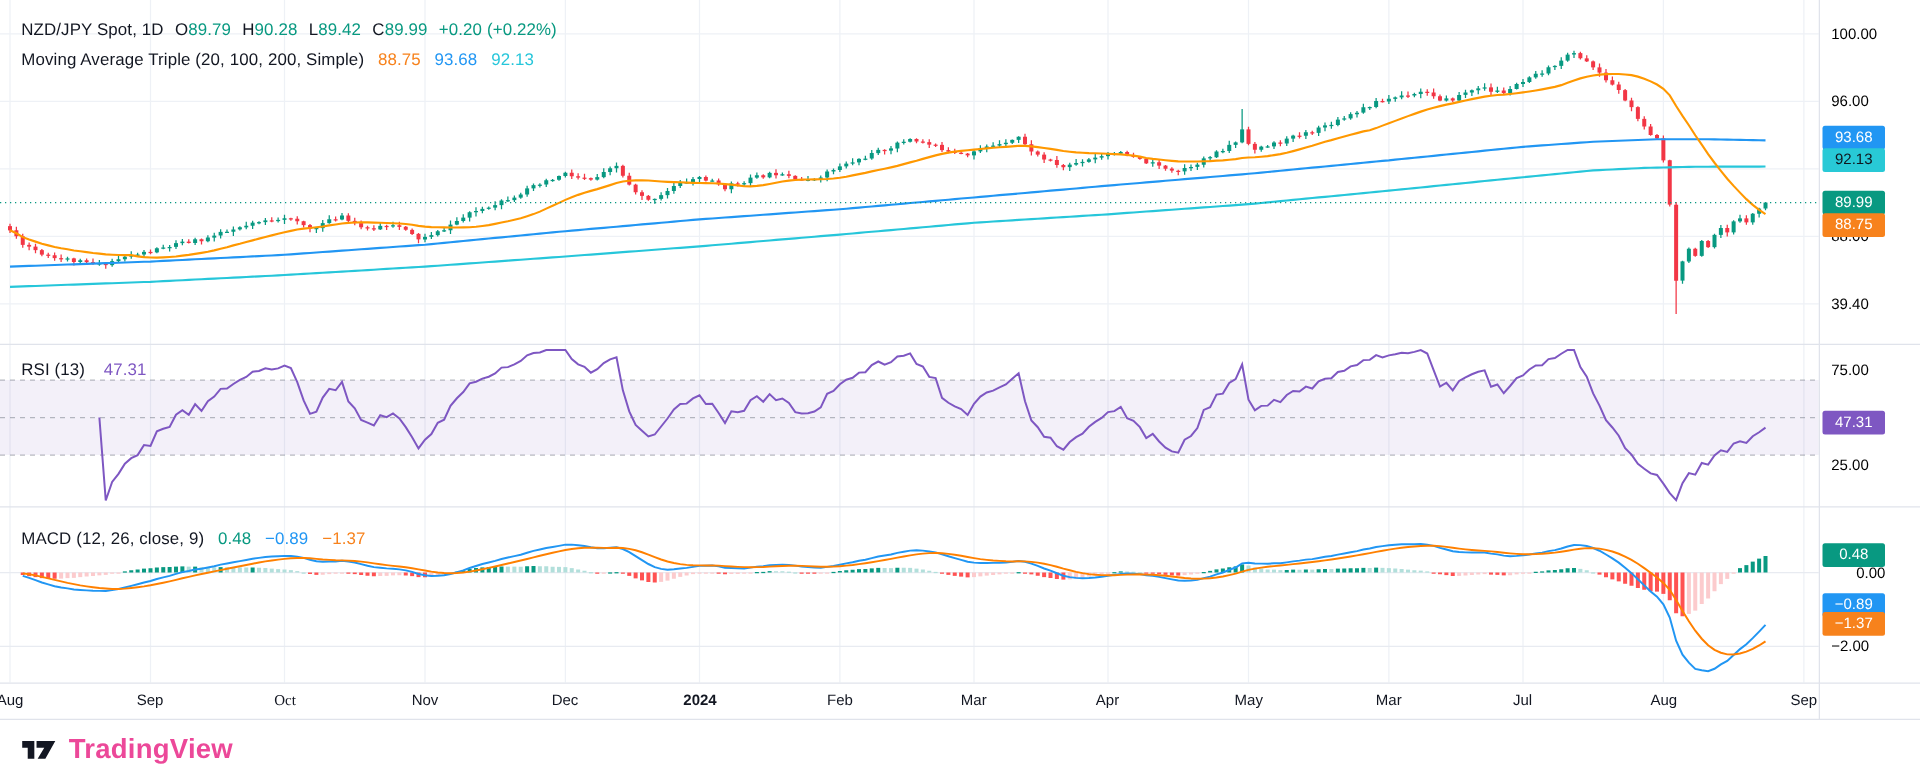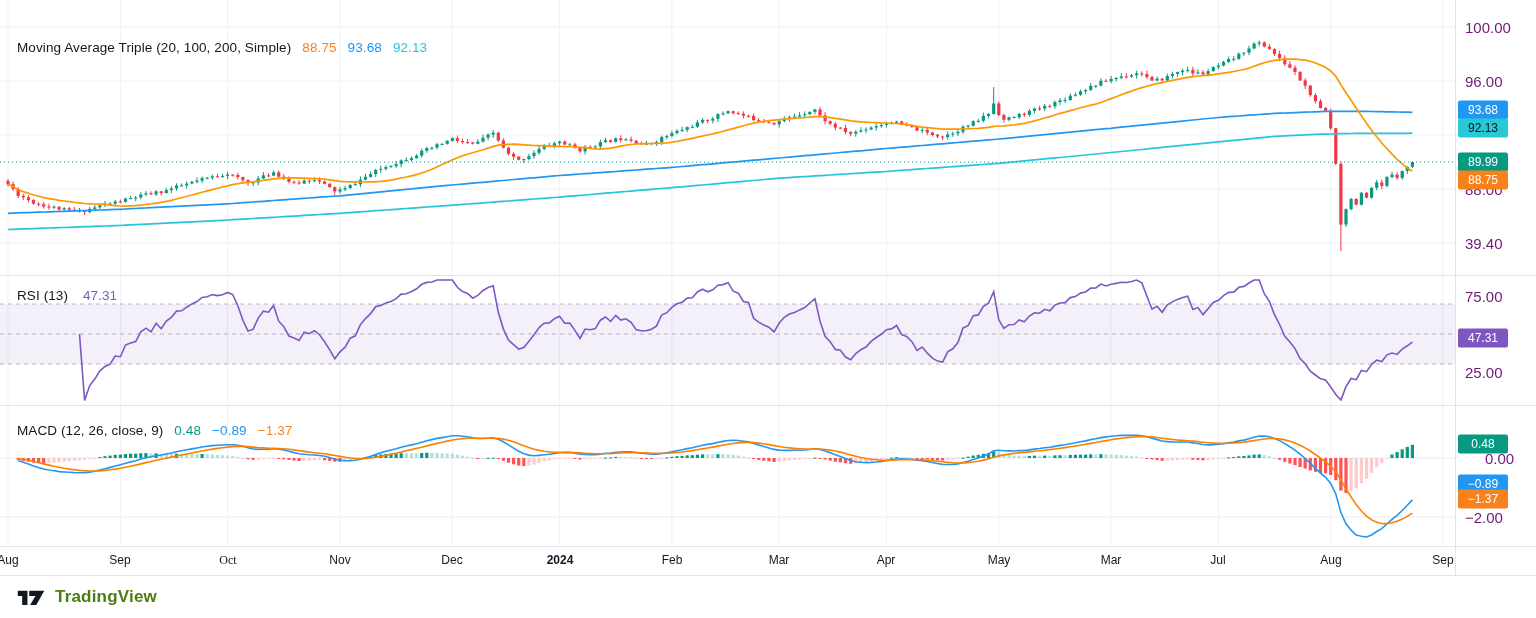--- a/index.html
+++ b/index.html
@@ -11,27 +11,27 @@
   .legend .t{color:#131722;}
   .legend .k{color:#131722;margin-left:9px;}
   .legend .v{color:#089981;}
   .legend .chg{color:#089981;margin-left:9px;}
   .legend .lv{margin-left:11px;font-size:13.5px;}
   .l1{left:17px;top:16px;}
   .l2{left:17px;top:40px;}
   .lrsi{left:17px;top:288px;}
   .lmacd{left:17px;top:423px;}
   #price-axis,#time-axis{position:absolute;left:0;top:0;width:1536px;height:618px;z-index:5;pointer-events:none;}
-  .axlbl{position:absolute;left:1465px;font-size:15px;color:#701a75;transform:translateY(-50%);text-align:center;}
+  .axlbl{position:absolute;left:1465px;font-size:12px;color:#000000;transform:translateY(-50%);text-align:center;}
   .badge{position:absolute;left:1458px;width:50px;height:19px;border-radius:2px;font-size:12px;
          text-align:center;line-height:19px;transform:translateY(-50%);z-index:6;}
   .tick{position:absolute;top:553px;font-size:12px;color:#131722;transform:translateX(-50%);}
   .tick.bold{font-weight:bold;}
   .brand{position:absolute;left:16px;top:586px;display:flex;align-items:center;gap:9px;z-index:6;}
-  .brand span{font-size:17px;font-weight:600;color:#4d7c0f;letter-spacing:.2px;}
+  .brand span{font-size:22px;font-weight:600;color:#ec4899;letter-spacing:.2px;}
 </style>
 </head>
 <body>
 
 <div class="stage">
   <svg id="chart-svg" width="1536" height="576">
       <line x1="8.0" y1="0" x2="8.0" y2="546" stroke="#EEF1F6" stroke-width="1"></line>
       <line x1="120.4" y1="0" x2="120.4" y2="546" stroke="#EEF1F6" stroke-width="1"></line>
       <line x1="227.6" y1="0" x2="227.6" y2="546" stroke="#EEF1F6" stroke-width="1"></line>
       <line x1="340.0" y1="0" x2="340.0" y2="546" stroke="#EEF1F6" stroke-width="1"></line>
@@ -615,20 +615,23 @@
       <rect x="1410.8" y="444.8" width="3.2" height="13.2" fill="#089981"></rect>
       <path d="M18.2 460.7L23.3 462.3L28.4 464.1L33.5 466.0L38.6 467.5L43.7 469.0L48.9 470.0L54.0 470.7L59.1 471.6L64.2 472.0L69.3 472.3L74.4 472.6L79.5 472.7L84.6 472.8L89.7 472.1L94.8 471.2L99.9 470.0L105.0 468.7L110.1 467.4L115.2 466.0L120.4 464.8L125.5 463.2L130.6 461.9L135.7 460.7L140.8 459.1L145.9 457.7L151.0 456.8L156.1 455.6L161.2 455.0L166.3 454.0L171.4 453.0L176.5 451.7L181.6 450.8L186.7 449.8L191.9 448.9L197.0 448.0L202.1 447.0L207.2 446.3L212.3 445.6L217.4 445.2L222.5 445.0L227.6 444.7L232.7 444.7L237.8 445.3L242.9 446.3L248.0 447.8L253.1 449.0L258.2 449.4L263.4 449.2L268.5 449.2L273.6 448.7L278.7 449.2L283.8 450.0L288.9 451.3L294.0 452.6L299.1 453.7L304.2 454.2L309.3 454.7L314.4 455.0L319.5 455.5L324.6 456.3L329.7 457.5L334.8 459.2L340.0 460.2L345.1 460.7L350.2 460.6L355.3 460.2L360.4 459.2L365.5 457.8L370.6 456.3L375.7 454.4L380.8 452.8L385.9 451.2L391.0 450.0L396.1 448.7L401.2 447.2L406.3 446.0L411.5 444.9L416.6 443.8L421.7 442.2L426.8 440.7L431.9 439.6L437.0 438.4L442.1 437.6L447.2 436.7L452.3 435.7L457.4 435.7L462.5 436.2L467.6 436.8L472.7 437.8L477.8 438.5L483.0 438.5L488.1 438.2L493.2 437.9L498.3 439.2L503.4 441.7L508.5 444.9L513.6 448.1L518.7 451.2L523.8 453.7L528.9 455.1L534.0 455.7L539.1 455.4L544.2 454.8L549.3 454.3L554.4 453.5L559.6 452.7L564.7 452.6L569.8 452.5L574.9 453.1L580.0 454.3L585.1 454.4L590.2 454.6L595.3 454.8L600.4 454.1L605.5 453.3L610.6 453.0L615.7 452.2L620.8 452.0L625.9 451.8L631.1 451.9L636.2 452.5L641.3 453.2L646.4 453.7L651.5 454.1L656.6 454.2L661.7 453.5L666.8 452.8L671.9 451.8L677.0 450.7L682.1 449.8L687.2 448.6L692.3 447.8L697.4 446.5L702.6 445.2L707.7 444.4L712.8 443.6L717.9 442.3L723.0 441.4L728.1 440.5L733.2 440.3L738.3 440.5L743.4 441.2L748.5 441.9L753.6 443.4L758.7 445.0L763.8 446.5L768.9 447.9L774.1 449.4L779.2 450.1L784.3 450.4L789.4 450.4L794.5 450.3L799.6 450.2L804.7 450.0L809.8 449.5L814.9 448.8L820.0 449.4L825.1 450.9L830.2 452.7L835.3 454.8L840.4 456.5L845.5 458.6L850.7 460.6L855.8 461.7L860.9 462.3L866.0 462.6L871.1 462.4L876.2 462.0L881.3 461.4L886.4 460.6L891.5 459.9L896.6 459.1L901.7 458.9L906.8 459.0L911.9 459.3L917.0 460.2L922.2 460.6L927.3 461.5L932.4 462.5L937.5 463.5L942.6 464.4L947.7 464.5L952.8 464.4L957.9 463.9L963.0 462.5L968.1 461.3L973.2 459.5L978.3 458.0L983.4 455.9L988.5 454.0L993.7 450.7L998.8 450.3L1003.9 450.8L1009.0 450.9L1014.1 451.0L1019.2 450.6L1024.3 450.6L1029.4 449.9L1034.5 449.1L1039.6 448.5L1044.7 447.7L1049.8 447.3L1054.9 446.4L1060.0 445.4L1065.1 444.8L1070.3 443.7L1075.4 442.8L1080.5 441.8L1085.6 440.9L1090.7 439.6L1095.8 438.8L1100.9 437.6L1106.0 436.9L1111.1 436.2L1116.2 435.8L1121.3 435.4L1126.4 435.4L1131.5 435.4L1136.6 435.3L1141.8 435.7L1146.9 436.7L1152.0 438.3L1157.1 439.6L1162.2 441.0L1167.3 441.6L1172.4 441.9L1177.5 442.0L1182.6 442.0L1187.7 442.0L1192.8 442.9L1197.9 443.5L1203.0 444.5L1208.1 444.9L1213.3 444.7L1218.4 444.3L1223.5 443.6L1228.6 442.7L1233.7 442.1L1238.8 440.9L1243.9 440.1L1249.0 438.8L1254.1 437.2L1259.2 436.0L1264.3 436.1L1269.4 436.8L1274.5 438.4L1279.6 440.6L1284.8 443.6L1289.9 446.7L1295.0 450.1L1300.1 454.2L1305.2 458.5L1310.3 463.4L1315.4 468.3L1320.5 473.2L1325.6 477.3L1330.7 483.4L1335.8 494.0L1340.9 512.6L1346.0 523.8L1351.1 530.1L1356.2 535.1L1361.4 536.2L1366.5 537.0L1371.6 535.0L1376.7 531.5L1381.8 528.7L1386.9 524.0L1392.0 519.3L1397.1 515.4L1402.2 510.5L1407.3 505.3L1412.4 499.9" stroke="#2196F3" stroke-width="1.6" fill="none"></path>
       <path d="M18.2 458.7L23.3 459.4L28.4 460.3L33.5 461.5L38.6 462.7L43.7 463.9L48.9 465.1L54.0 466.3L59.1 467.3L64.2 468.3L69.3 469.1L74.4 469.8L79.5 470.4L84.6 470.8L89.7 471.1L94.8 471.1L99.9 470.9L105.0 470.4L110.1 469.8L115.2 469.1L120.4 468.2L125.5 467.2L130.6 466.2L135.7 465.1L140.8 463.9L145.9 462.6L151.0 461.5L156.1 460.3L161.2 459.2L166.3 458.2L171.4 457.1L176.5 456.1L181.6 455.0L186.7 454.0L191.9 453.0L197.0 452.0L202.1 451.0L207.2 450.0L212.3 449.1L217.4 448.4L222.5 447.7L227.6 447.1L232.7 446.6L237.8 446.4L242.9 446.4L248.0 446.6L253.1 447.1L258.2 447.6L263.4 447.9L268.5 448.2L273.6 448.3L278.7 448.5L283.8 448.8L288.9 449.3L294.0 449.9L299.1 450.7L304.2 451.4L309.3 452.1L314.4 452.7L319.5 453.2L324.6 453.8L329.7 454.6L334.8 455.5L340.0 456.4L345.1 457.3L350.2 458.0L355.3 458.4L360.4 458.6L365.5 458.4L370.6 458.0L375.7 457.3L380.8 456.4L385.9 455.4L391.0 454.3L396.1 453.2L401.2 452.0L406.3 450.8L411.5 449.6L416.6 448.4L421.7 447.2L426.8 445.9L431.9 444.6L437.0 443.4L442.1 442.2L447.2 441.1L452.3 440.0L457.4 439.2L462.5 438.6L467.6 438.2L472.7 438.2L477.8 438.2L483.0 438.3L488.1 438.3L493.2 438.2L498.3 438.4L503.4 439.1L508.5 440.2L513.6 441.8L518.7 443.7L523.8 445.7L528.9 447.6L534.0 449.2L539.1 450.4L544.2 451.3L549.3 451.9L554.4 452.2L559.6 452.3L564.7 452.4L569.8 452.4L574.9 452.5L580.0 452.9L585.1 453.2L590.2 453.5L595.3 453.7L600.4 453.8L605.5 453.7L610.6 453.6L615.7 453.3L620.8 453.0L625.9 452.8L631.1 452.6L636.2 452.6L641.3 452.7L646.4 452.9L651.5 453.2L656.6 453.4L661.7 453.4L666.8 453.3L671.9 453.0L677.0 452.5L682.1 452.0L687.2 451.3L692.3 450.6L697.4 449.8L702.6 448.9L707.7 448.0L712.8 447.1L717.9 446.1L723.0 445.2L728.1 444.3L733.2 443.5L738.3 442.9L743.4 442.5L748.5 442.4L753.6 442.6L758.7 443.1L763.8 443.8L768.9 444.6L774.1 445.6L779.2 446.5L784.3 447.3L789.4 447.9L794.5 448.4L799.6 448.7L804.7 449.0L809.8 449.1L814.9 449.0L820.0 449.1L825.1 449.5L830.2 450.1L835.3 451.0L840.4 452.1L845.5 453.4L850.7 454.9L855.8 456.2L860.9 457.5L866.0 458.5L871.1 459.3L876.2 459.8L881.3 460.1L886.4 460.2L891.5 460.2L896.6 459.9L901.7 459.7L906.8 459.6L911.9 459.5L917.0 459.7L922.2 459.8L927.3 460.2L932.4 460.6L937.5 461.2L942.6 461.8L947.7 462.4L952.8 462.8L957.9 463.0L963.0 462.9L968.1 462.6L973.2 462.0L978.3 461.2L983.4 460.1L988.5 458.9L993.7 457.3L998.8 455.9L1003.9 454.9L1009.0 454.1L1014.1 453.4L1019.2 452.9L1024.3 452.4L1029.4 451.9L1034.5 451.3L1039.6 450.8L1044.7 450.2L1049.8 449.6L1054.9 449.0L1060.0 448.3L1065.1 447.6L1070.3 446.8L1075.4 446.0L1080.5 445.2L1085.6 444.3L1090.7 443.4L1095.8 442.5L1100.9 441.5L1106.0 440.6L1111.1 439.7L1116.2 438.9L1121.3 438.2L1126.4 437.6L1131.5 437.2L1136.6 436.8L1141.8 436.6L1146.9 436.6L1152.0 436.9L1157.1 437.5L1162.2 438.2L1167.3 438.9L1172.4 439.5L1177.5 440.0L1182.6 440.4L1187.7 440.7L1192.8 441.1L1197.9 441.6L1203.0 442.2L1208.1 442.7L1213.3 443.1L1218.4 443.4L1223.5 443.4L1228.6 443.3L1233.7 443.0L1238.8 442.6L1243.9 442.1L1249.0 441.4L1254.1 440.6L1259.2 439.7L1264.3 439.0L1269.4 438.5L1274.5 438.5L1279.6 438.9L1284.8 439.9L1289.9 441.2L1295.0 443.0L1300.1 445.3L1305.2 447.9L1310.3 451.0L1315.4 454.5L1320.5 458.2L1325.6 462.0L1330.7 466.3L1335.8 471.8L1340.9 480.0L1346.0 488.8L1351.1 497.0L1356.2 504.6L1361.4 511.0L1366.5 516.2L1371.6 519.9L1376.7 522.2L1381.8 523.5L1386.9 523.6L1392.0 522.8L1397.1 521.3L1402.2 519.1L1407.3 516.4L1412.4 513.1" stroke="#FF8000" stroke-width="1.6" fill="none"></path>
       <line x1="0" y1="275.5" x2="1536" y2="275.5" stroke="#E0E3EB" stroke-width="1"></line>
       <line x1="0" y1="405.5" x2="1536" y2="405.5" stroke="#E0E3EB" stroke-width="1"></line>
       <line x1="0" y1="546.5" x2="1536" y2="546.5" stroke="#E0E3EB" stroke-width="1"></line>
       <line x1="0" y1="575.5" x2="1536" y2="575.5" stroke="#E0E3EB" stroke-width="1"></line>
       <line x1="1455.5" y1="0" x2="1455.5" y2="576" stroke="#E0E3EB" stroke-width="1"></line>
     </svg>
 
+  <div class="legend l1">
+    <span class="t">NZD/JPY Spot, 1D</span><span id="ohlc-values"><span class="k">O</span><span class="v">89.79</span><span class="k">H</span><span class="v">90.28</span><span class="k">L</span><span class="v">89.42</span><span class="k">C</span><span class="v">89.99</span></span><span class="chg">+0.20 (+0.22%)</span>
+  </div>
 
   <div class="legend l2">
     <span class="t">Moving Average Triple (20, 100, 200, Simple)</span><span id="ma-values"><span class="lv" style="color: rgb(247, 130, 28);">88.75</span><span class="lv" style="color: rgb(33, 150, 243);">93.68</span><span class="lv" style="color: rgb(38, 198, 218);">92.13</span></span>
   </div>
 
   <div class="legend lrsi">
     <span class="t">RSI (13)</span>
     <span class="lv" style="color:#7E57C2">47.31</span>
   </div>
 

